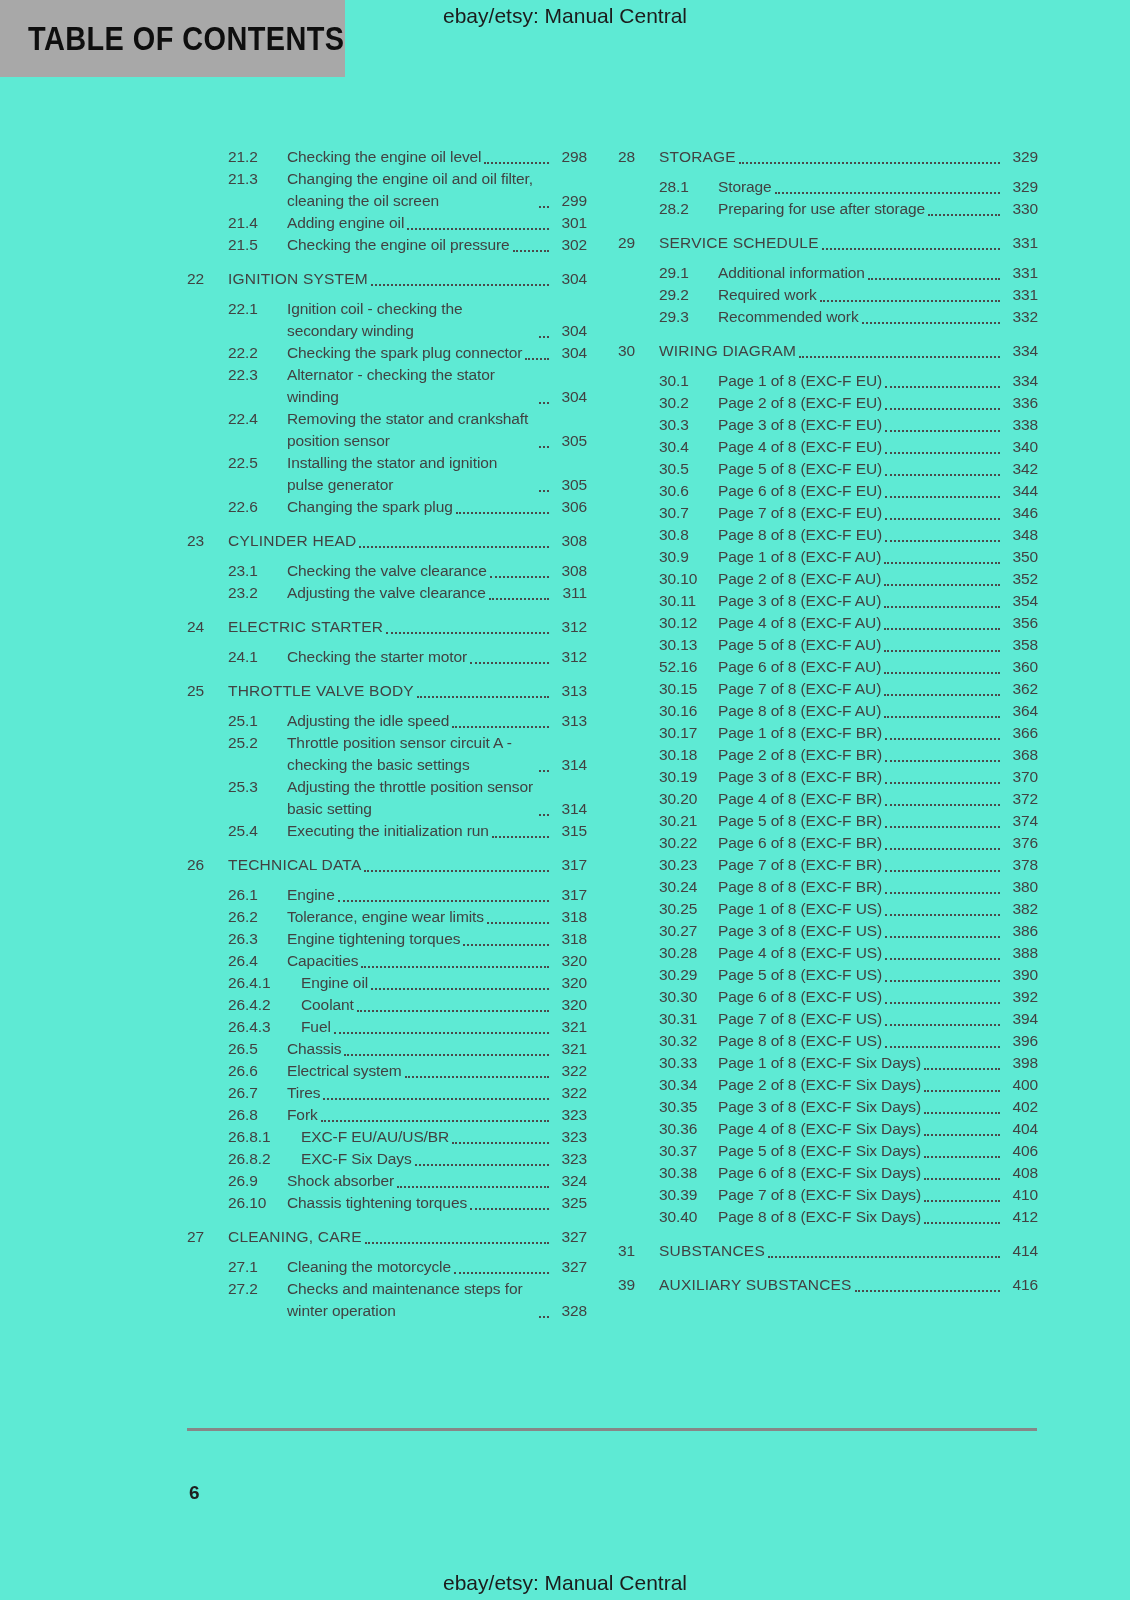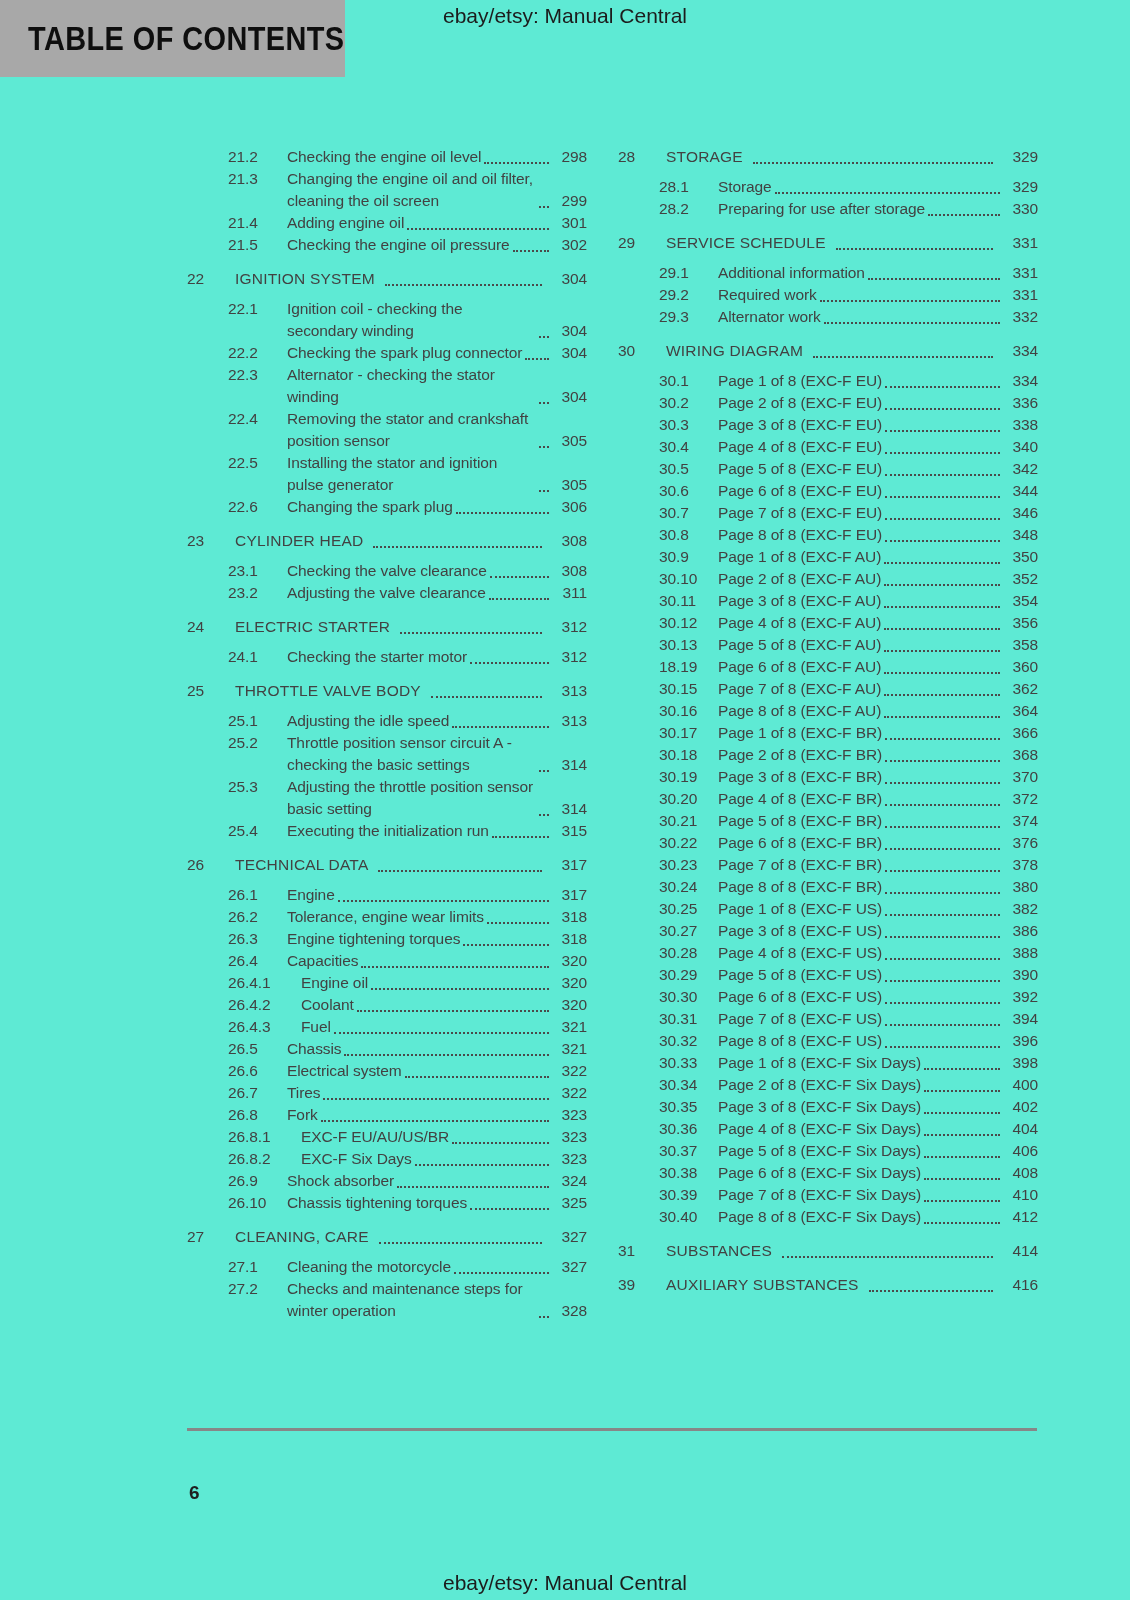--- a/index.html
+++ b/index.html
@@ -61,21 +61,21 @@
   .entry .num  { align-self:flex-start; white-space:nowrap; }
   .entry .lbl  { flex:0 1 auto; }
   .entry .dots {
     flex:1 0 10px; height:0;
     border-bottom:2px dotted #4a4a4a;
     margin:0 4px 4px 3px;
     align-self:flex-end;
   }
   .entry .pg   { flex:0 0 34px; text-align:right; align-self:flex-end; }
 
-  .lvl1 { margin:12px 0 8px 0;gap:7px; }
+  .lvl1 { margin:12px 0 8px 0; }
   .lvl1 .num { flex:0 0 41px; }
   .lvl1 .lbl { letter-spacing:0.2px; }
   .lvl2, .lvl3 { padding-left:41px; }
   .lvl2 .num, .lvl3 .num { flex:0 0 59px; }
   .lvl3 .lbl { margin-left:14px; }
   .col .entry:first-child { margin-top:0; }
 
   
   .rule {
     position:absolute; left:187px; top:1428px;
@@ -372,21 +372,21 @@
     <span class="pg">331</span>
   </div>
         <div class="entry lvl2">
     <span class="num">29.2</span>
     <span class="lbl">Required work</span>
     <span class="dots"></span>
     <span class="pg">331</span>
   </div>
         <div class="entry lvl2">
     <span class="num">29.3</span>
-    <span class="lbl">Alternator work</span>
+    <span class="lbl">Recommended work</span>
     <span class="dots"></span>
     <span class="pg">332</span>
   </div>
         <div class="entry lvl1">
     <span class="num">30</span>
     <span class="lbl">WIRING DIAGRAM</span>
     <span class="dots"></span>
     <span class="pg">334</span>
   </div>
         <div class="entry lvl2">
@@ -461,21 +461,21 @@
     <span class="dots"></span>
     <span class="pg">356</span>
   </div>
         <div class="entry lvl2">
     <span class="num">30.13</span>
     <span class="lbl">Page 5 of 8 (EXC-F AU)</span>
     <span class="dots"></span>
     <span class="pg">358</span>
   </div>
         <div class="entry lvl2">
-    <span class="num">18.19</span>
+    <span class="num">52.16</span>
     <span class="lbl">Page 6 of 8 (EXC-F AU)</span>
     <span class="dots"></span>
     <span class="pg">360</span>
   </div>
         <div class="entry lvl2">
     <span class="num">30.15</span>
     <span class="lbl">Page 7 of 8 (EXC-F AU)</span>
     <span class="dots"></span>
     <span class="pg">362</span>
   </div>

